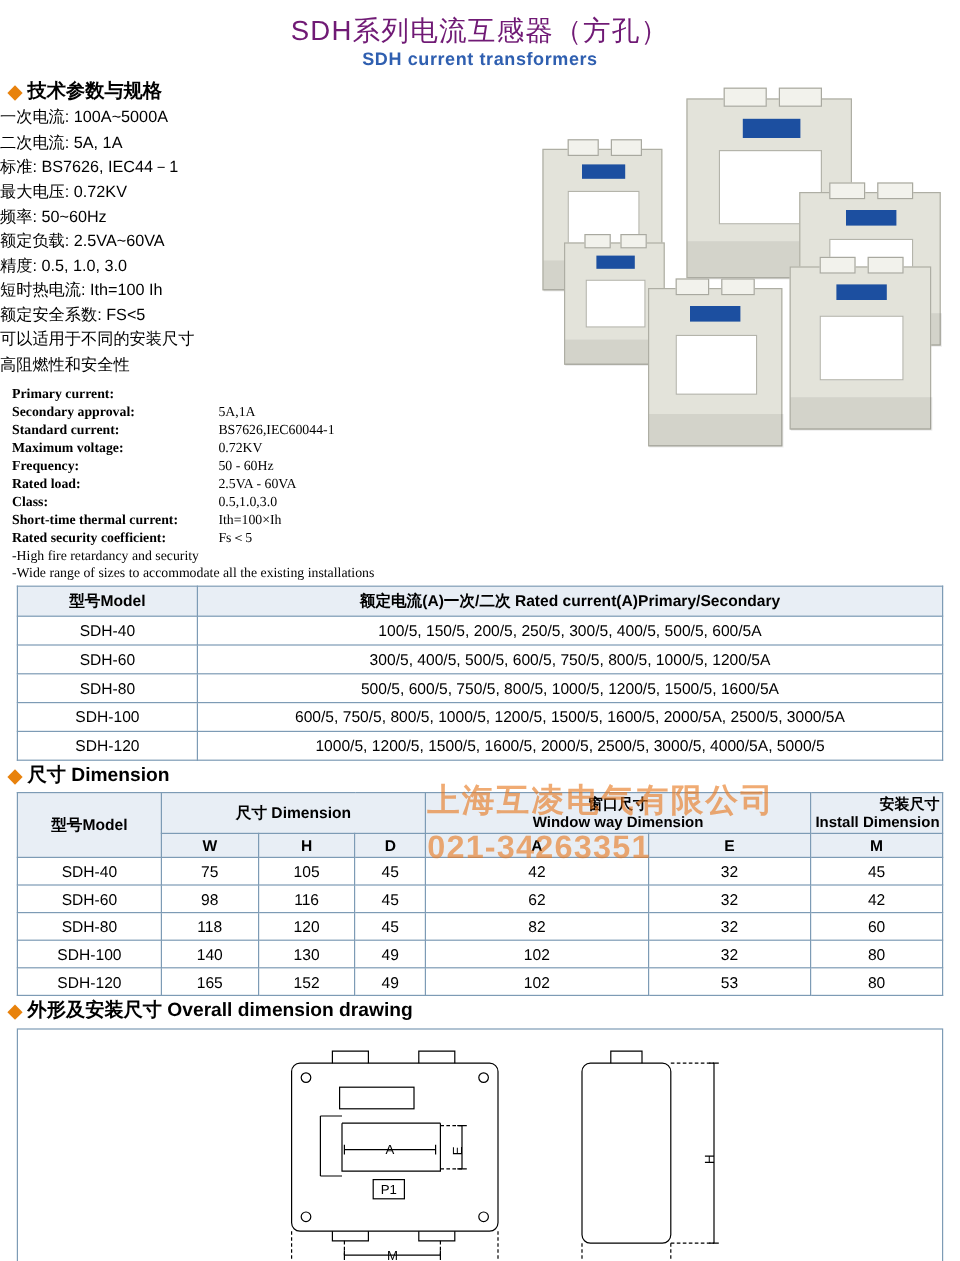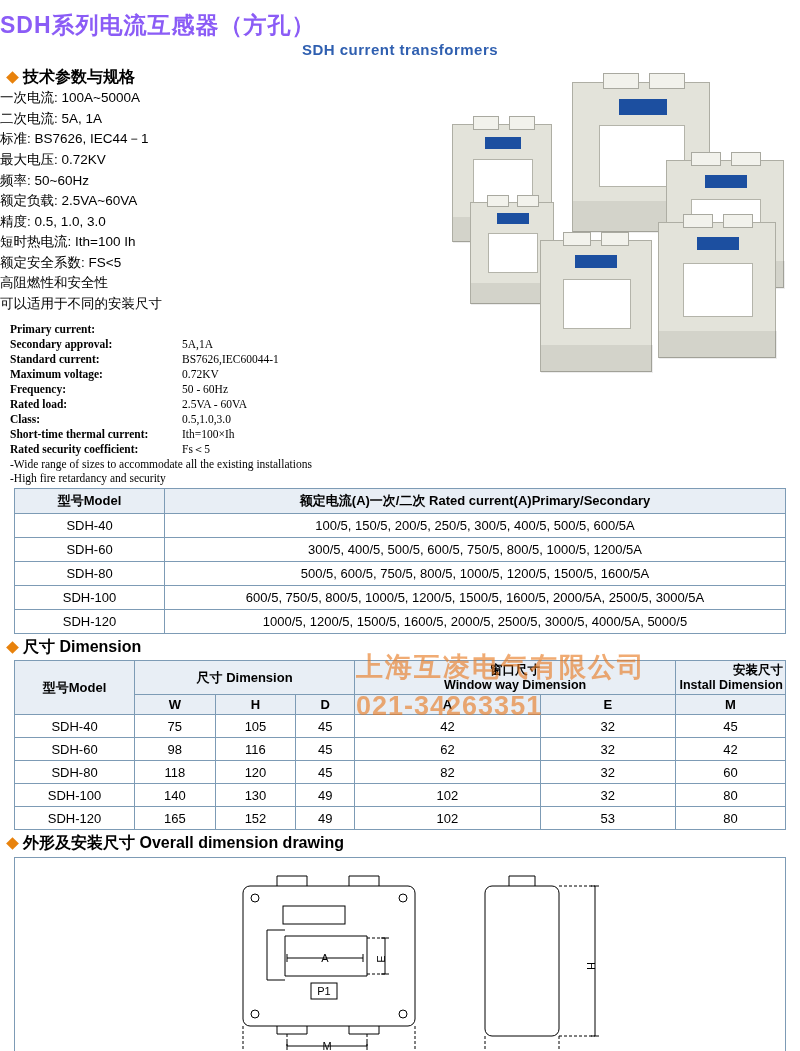--- a/index.html
+++ b/index.html
@@ -7,23 +7,24 @@
     margin: 0; padding: 0;
     width: 800px; height: 1051px;
     background: #ffffff;
     font-family: "Liberation Sans", sans-serif;
     color: #000;
   }
   .page { position: relative; width: 800px; height: 1051px; overflow: hidden; }
 
   
   .title-main {
+    text-align: center;
     font-size: 23px;
-    font-weight: bold;
-    color: #8b5cf6;
+    font-weight: normal;
+    color: #701a75;
     letter-spacing: 1px;
     padding-top: 12px;
     line-height: 1.15;
   }
   .title-sub {
     text-align: center;
     font-size: 15px;
     font-weight: bold;
     color: #2f5fb0;
     letter-spacing: 0.5px;
@@ -185,22 +186,22 @@
   <div class="specs-cn">
     <div>一次电流: 100A~5000A</div>
     <div>二次电流: 5A, 1A</div>
     <div>标准: BS7626, IEC44－1</div>
     <div>最大电压: 0.72KV</div>
     <div>频率: 50~60Hz</div>
     <div>额定负载: 2.5VA~60VA</div>
     <div>精度: 0.5, 1.0, 3.0</div>
     <div>短时热电流: Ith=100 Ih</div>
     <div>额定安全系数: FS&lt;5</div>
+    <div>可以适用于不同的安装尺寸</div>
     <div>高阻燃性和安全性</div>
-    <div>可以适用于不同的安装尺寸</div>
   </div>
 
   <div class="specs-en">
     <div class="row">
       <span class="lbl">Primary current:</span>
     </div>
     <div class="row">
       <span class="lbl">Secondary approval:</span>
       <span class="val">5A,1A</span>
     </div>
@@ -225,22 +226,22 @@
       <span class="val">0.5,1.0,3.0</span>
     </div>
     <div class="row">
       <span class="lbl">Short-time thermal current:</span>
       <span class="val">Ith=100×Ih</span>
     </div>
     <div class="row">
       <span class="lbl">Rated security coefficient:</span>
       <span class="val">Fs＜5</span>
     </div>
+    <span class="plain">-High fire retardancy and security</span>
     <span class="plain">-Wide range of sizes to accommodate all the existing installations</span>
-    <span class="plain">-High fire retardancy and security</span>
   </div>
 
   <div class="photo">
 
     <div class="ct" style="left:140px; top:20px; width:138px; height:150px;">
       <div class="win" style="left:26px; top:42px; width:86px; height:62px;"></div>
       <div class="term" style="left:30px; top:-10px; width:36px; height:16px;"></div>
       <div class="term" style="left:76px; top:-10px; width:36px; height:16px;"></div>
       <div class="lbl" style="left:46px; top:16px; width:48px; height:16px;"></div>
       <div class="shade" style="left:0; top:118px; width:138px; height:32px;"></div>

